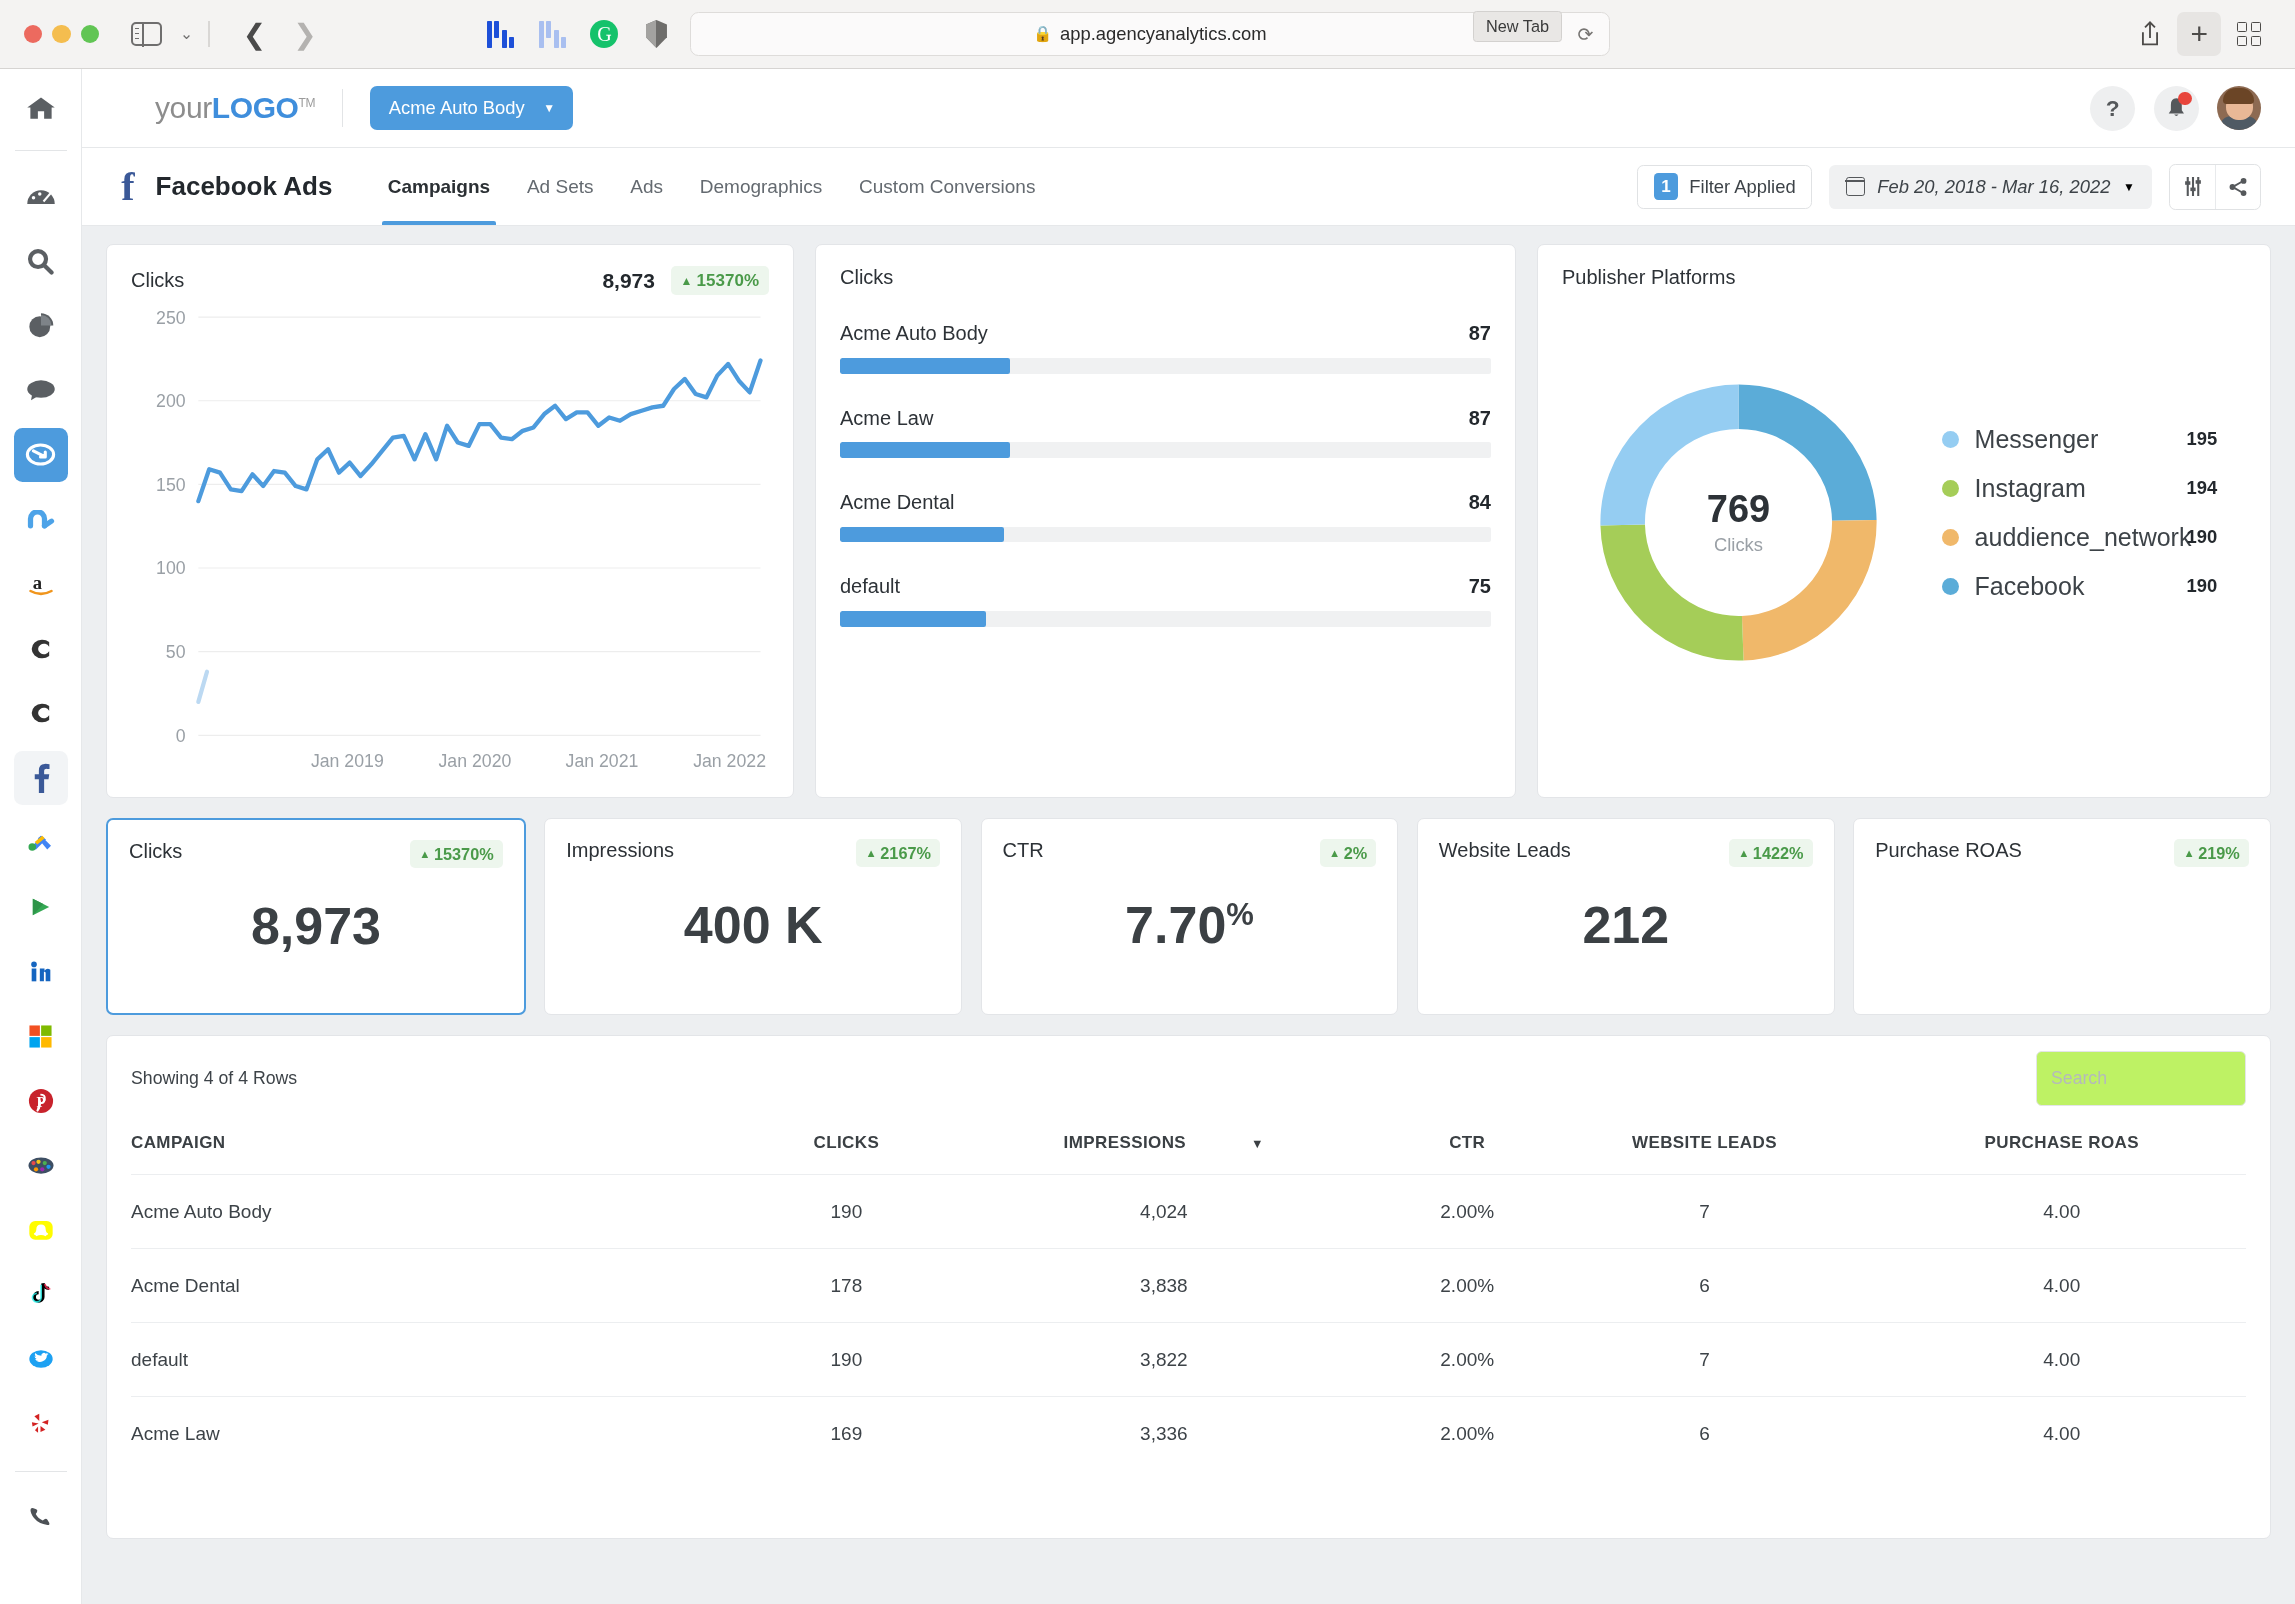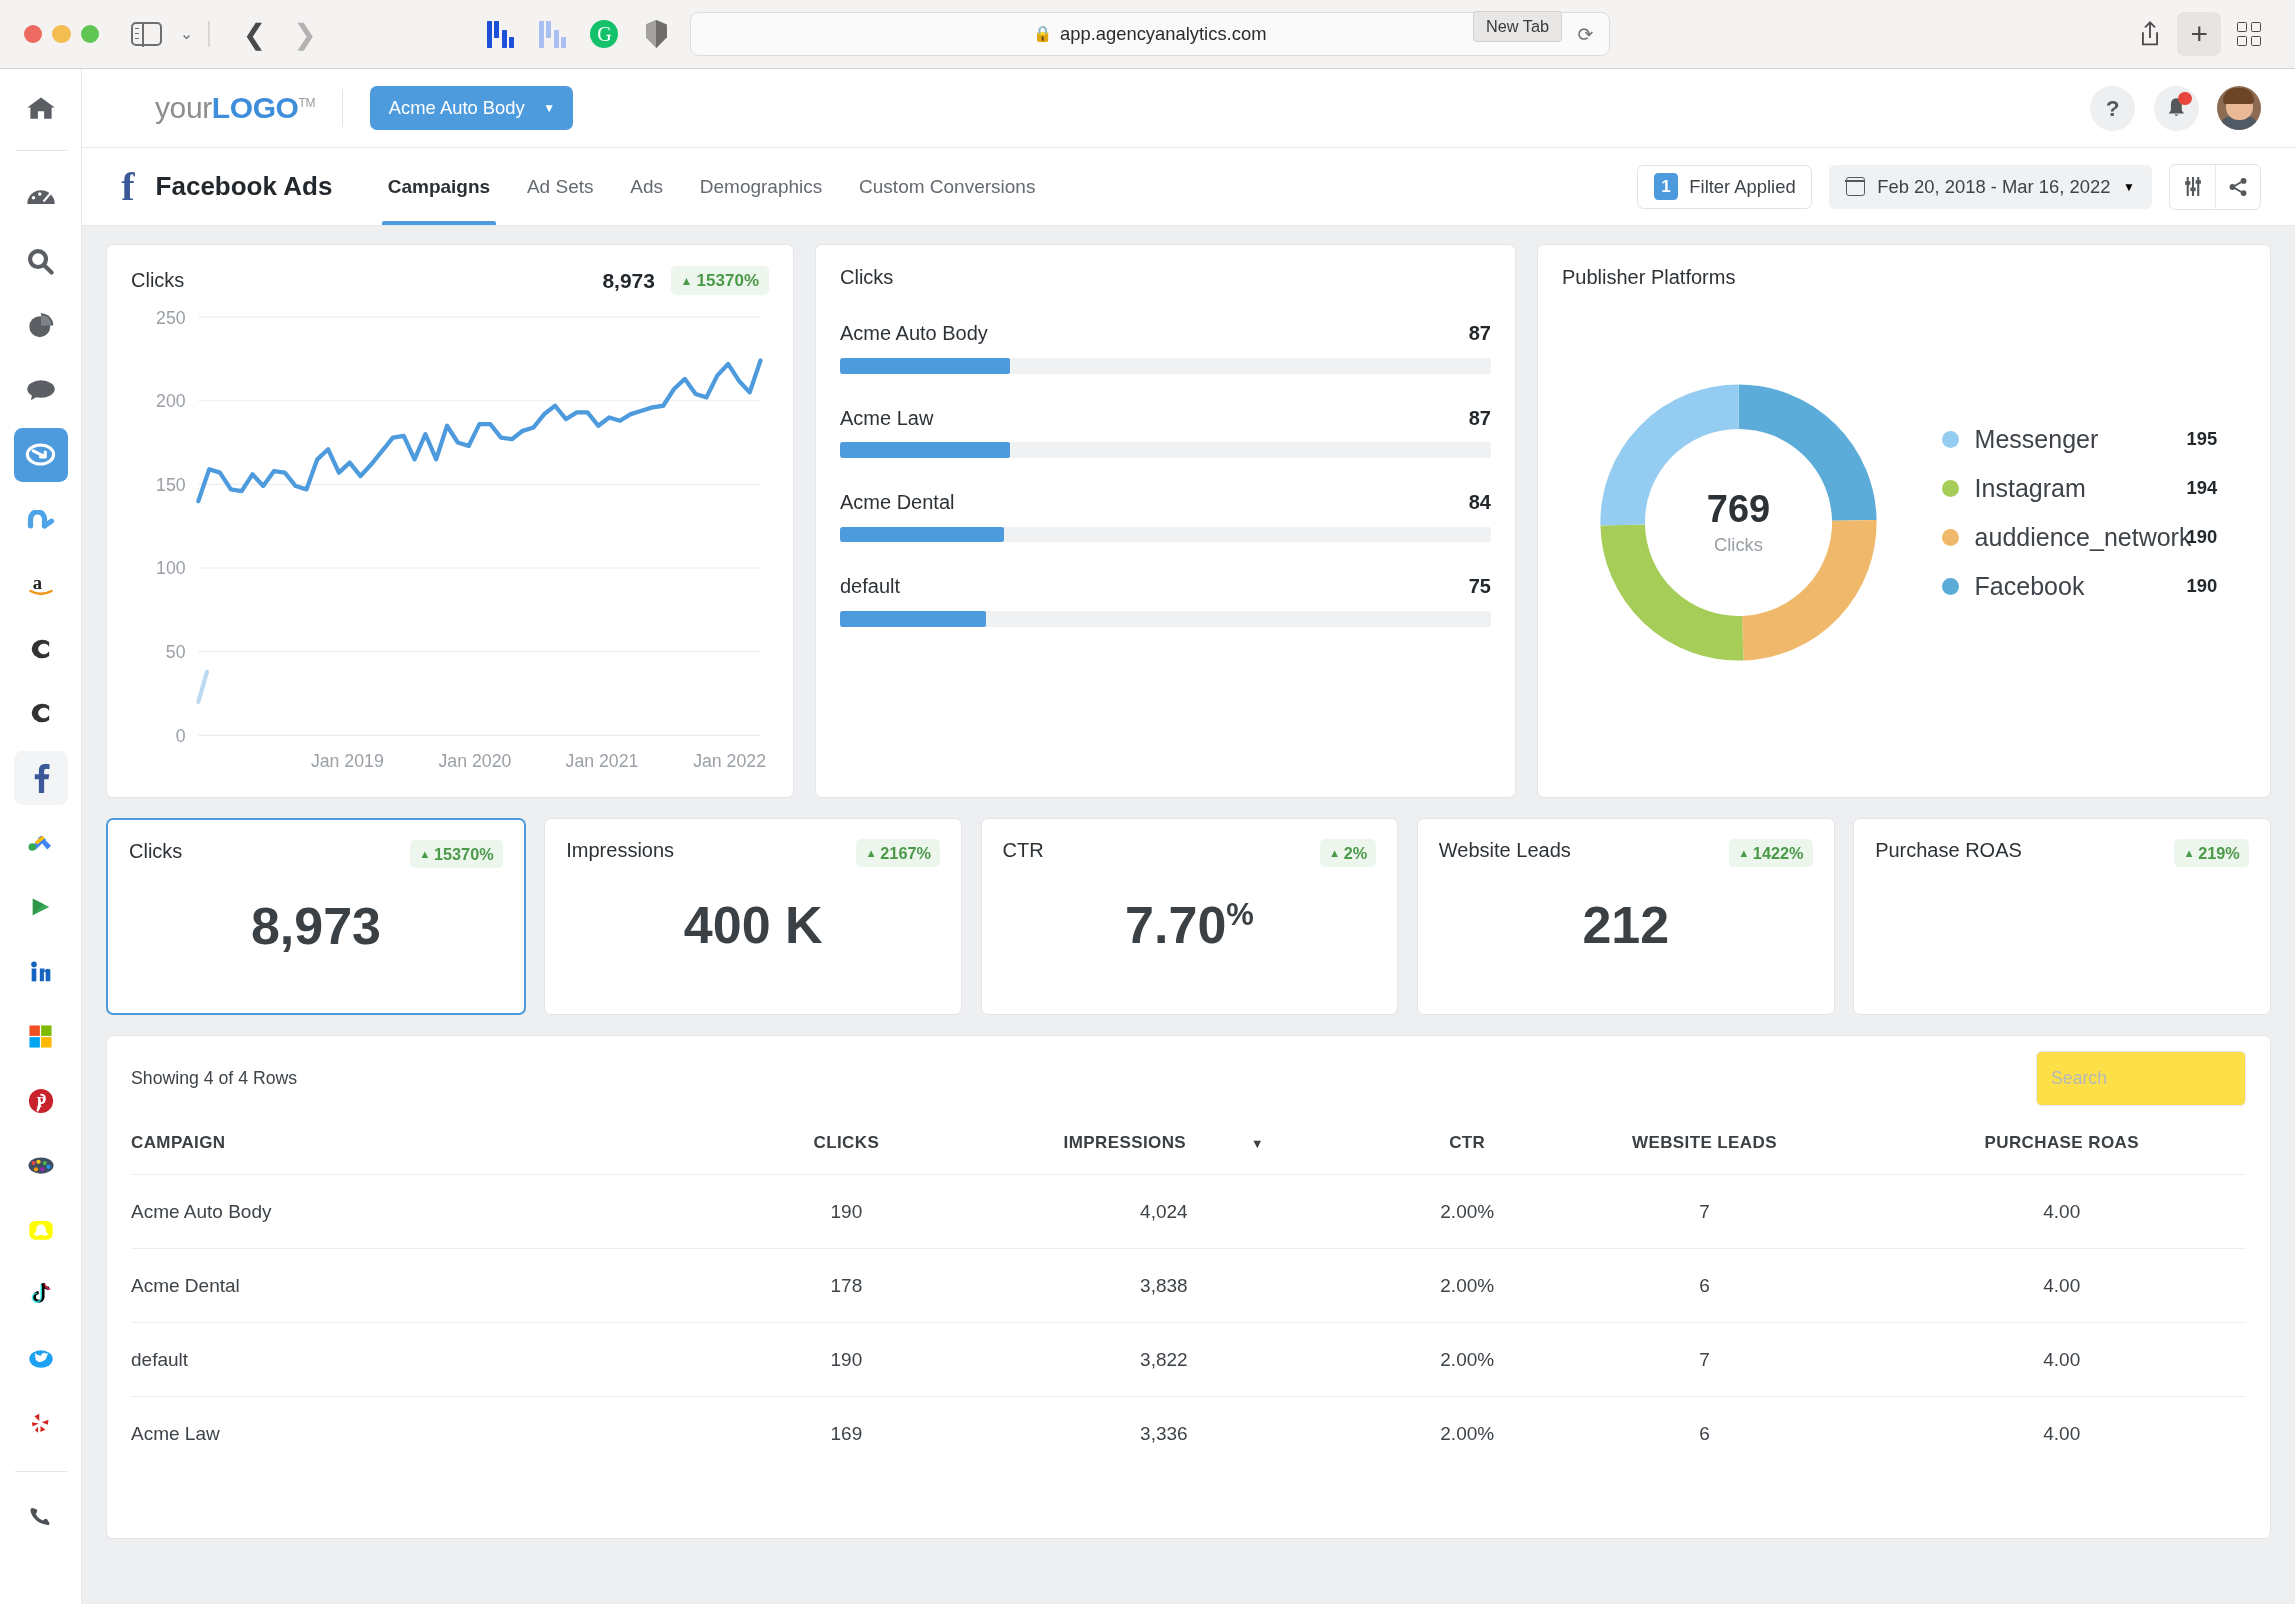--- a/index.html
+++ b/index.html
@@ -121,21 +121,21 @@
   .page-title{font-size:26px;font-weight:700;color:#23282d;margin-right:37px;}
   .tabs{display:flex;align-items:center;gap:0;height:100%;}
   .tab{font-size:19px;color:#646a70;padding:0 18.4px;height:100%;display:flex;align-items:center;cursor:pointer;position:relative;}
   .tab.active{color:#2b3034;font-weight:bold;}
   .tab.active:after{content:"";position:absolute;left:12.7px;right:12.7px;bottom:0;height:4.2px;background:#4d9bdd;border-radius:2.1px 2.1px 0 0;}
   .subbar-right{margin-left:auto;display:flex;align-items:center;gap:17px;}
   .filter-chip{border:0.7px solid #e0e2e4;border-radius:6.4px;height:44px;display:flex;align-items:center;gap:11.3px;padding:0 15.6px;background:#fff;cursor:pointer;}
   .filter-badge{background:#4d9bdd;color:#fff;border-radius:4.2px;min-width:24px;height:27px;display:flex;align-items:center;justify-content:center;font-size:17px;font-weight:700;padding:0 6.4px;}
   .filter-txt{font-size:18.4px;color:#3d4348;}
   .date-chip{background:#f0f1f2;border-radius:6.4px;height:44px;display:flex;align-items:center;gap:12.7px;padding:0 17px;cursor:pointer;}
-  .date-txt{font-size:18.4px;color:#3d4348;}
+  .date-txt{font-size:18.4px;color:#3d4348;font-style:italic;}
   .cal{width:18.4px;height:19px;border:1.8px solid #55585b;border-radius:2.8px;position:relative;}
   .cal:before{content:"";position:absolute;left:-1.8px;right:-1.8px;top:2.1px;height:2.1px;background:#55585b;}
   .icon-group{display:flex;border:0.7px solid #e0e2e4;border-radius:6.4px;overflow:hidden;background:#fff;}
   .icon-group .gi{width:45px;height:44px;display:flex;align-items:center;justify-content:center;color:#55585b;cursor:pointer;}
   .icon-group .gi + .gi{border-left:0.7px solid #e8eaec;}
 
   .content{flex:1;background:#edeff1;padding:18.4px 24px 0;overflow:hidden;}
 
   .row1{display:flex;gap:21px;}
   .card{background:#fff;border:0.7px solid #e3e5e8;border-radius:7px;}
@@ -174,21 +174,21 @@
   .kpi.selected{border:2.1px solid #4d9bdd;}
   .kpi-head{display:flex;align-items:flex-start;}
   .kpi-label{font-size:20px;color:#2d3237;}
   .kpi-pill{margin-left:auto;background:#edf6ed;color:#4a9a49;border-radius:5px;padding:4.2px 9.2px;font-size:16.3px;font-weight:700;display:flex;align-items:center;gap:3.5px;}
   .kpi-val{position:absolute;left:0;right:0;top:76px;text-align:center;font-size:52px;font-weight:700;color:#3b4044;}
   .kpi-val .sup{font-size:31px;vertical-align:super;}
 
   .tablecard{background:#fff;border:0.7px solid #e3e5e8;border-radius:7px;margin-top:20px;height:504px;padding:0 24px;}
   .tbl-top{display:flex;align-items:center;height:84px;}
   .tbl-showing{font-size:17.7px;color:#3d4348;}
-  .tbl-search{margin-left:auto;width:210px;height:55px;border:0.7px solid #e3e5e8;border-radius:5.7px;background:#fde047;
+  .tbl-search{margin-left:auto;width:210px;height:55px;border:0.7px solid #e3e5e8;border-radius:5.7px;background:#bef264;
               display:flex;align-items:center;padding:0 14px;}
   .tbl-search input{border:none;outline:none;background:transparent;font-size:17.7px;color:#3d4348;width:100%;
                     font-family:"Liberation Sans",sans-serif;}
   .tbl-search input::placeholder{color:#b4b9bd;}
   table{width:100%;border-collapse:collapse;}
   th{font-size:17px;font-weight:700;color:#3b4044;letter-spacing:0.4px;padding:12.7px 0 21px;}
   td{font-size:19px;color:#3d4348;padding:25.5px 0;border-top:0.7px solid #eceef0;}
   th.c-campaign,td.c-campaign{text-align:left;width:637px;}
   th.c-num,td.c-num{text-align:center;}
   .sortarrow{font-size:12.7px;margin-left:65px;color:#3b4044;}

